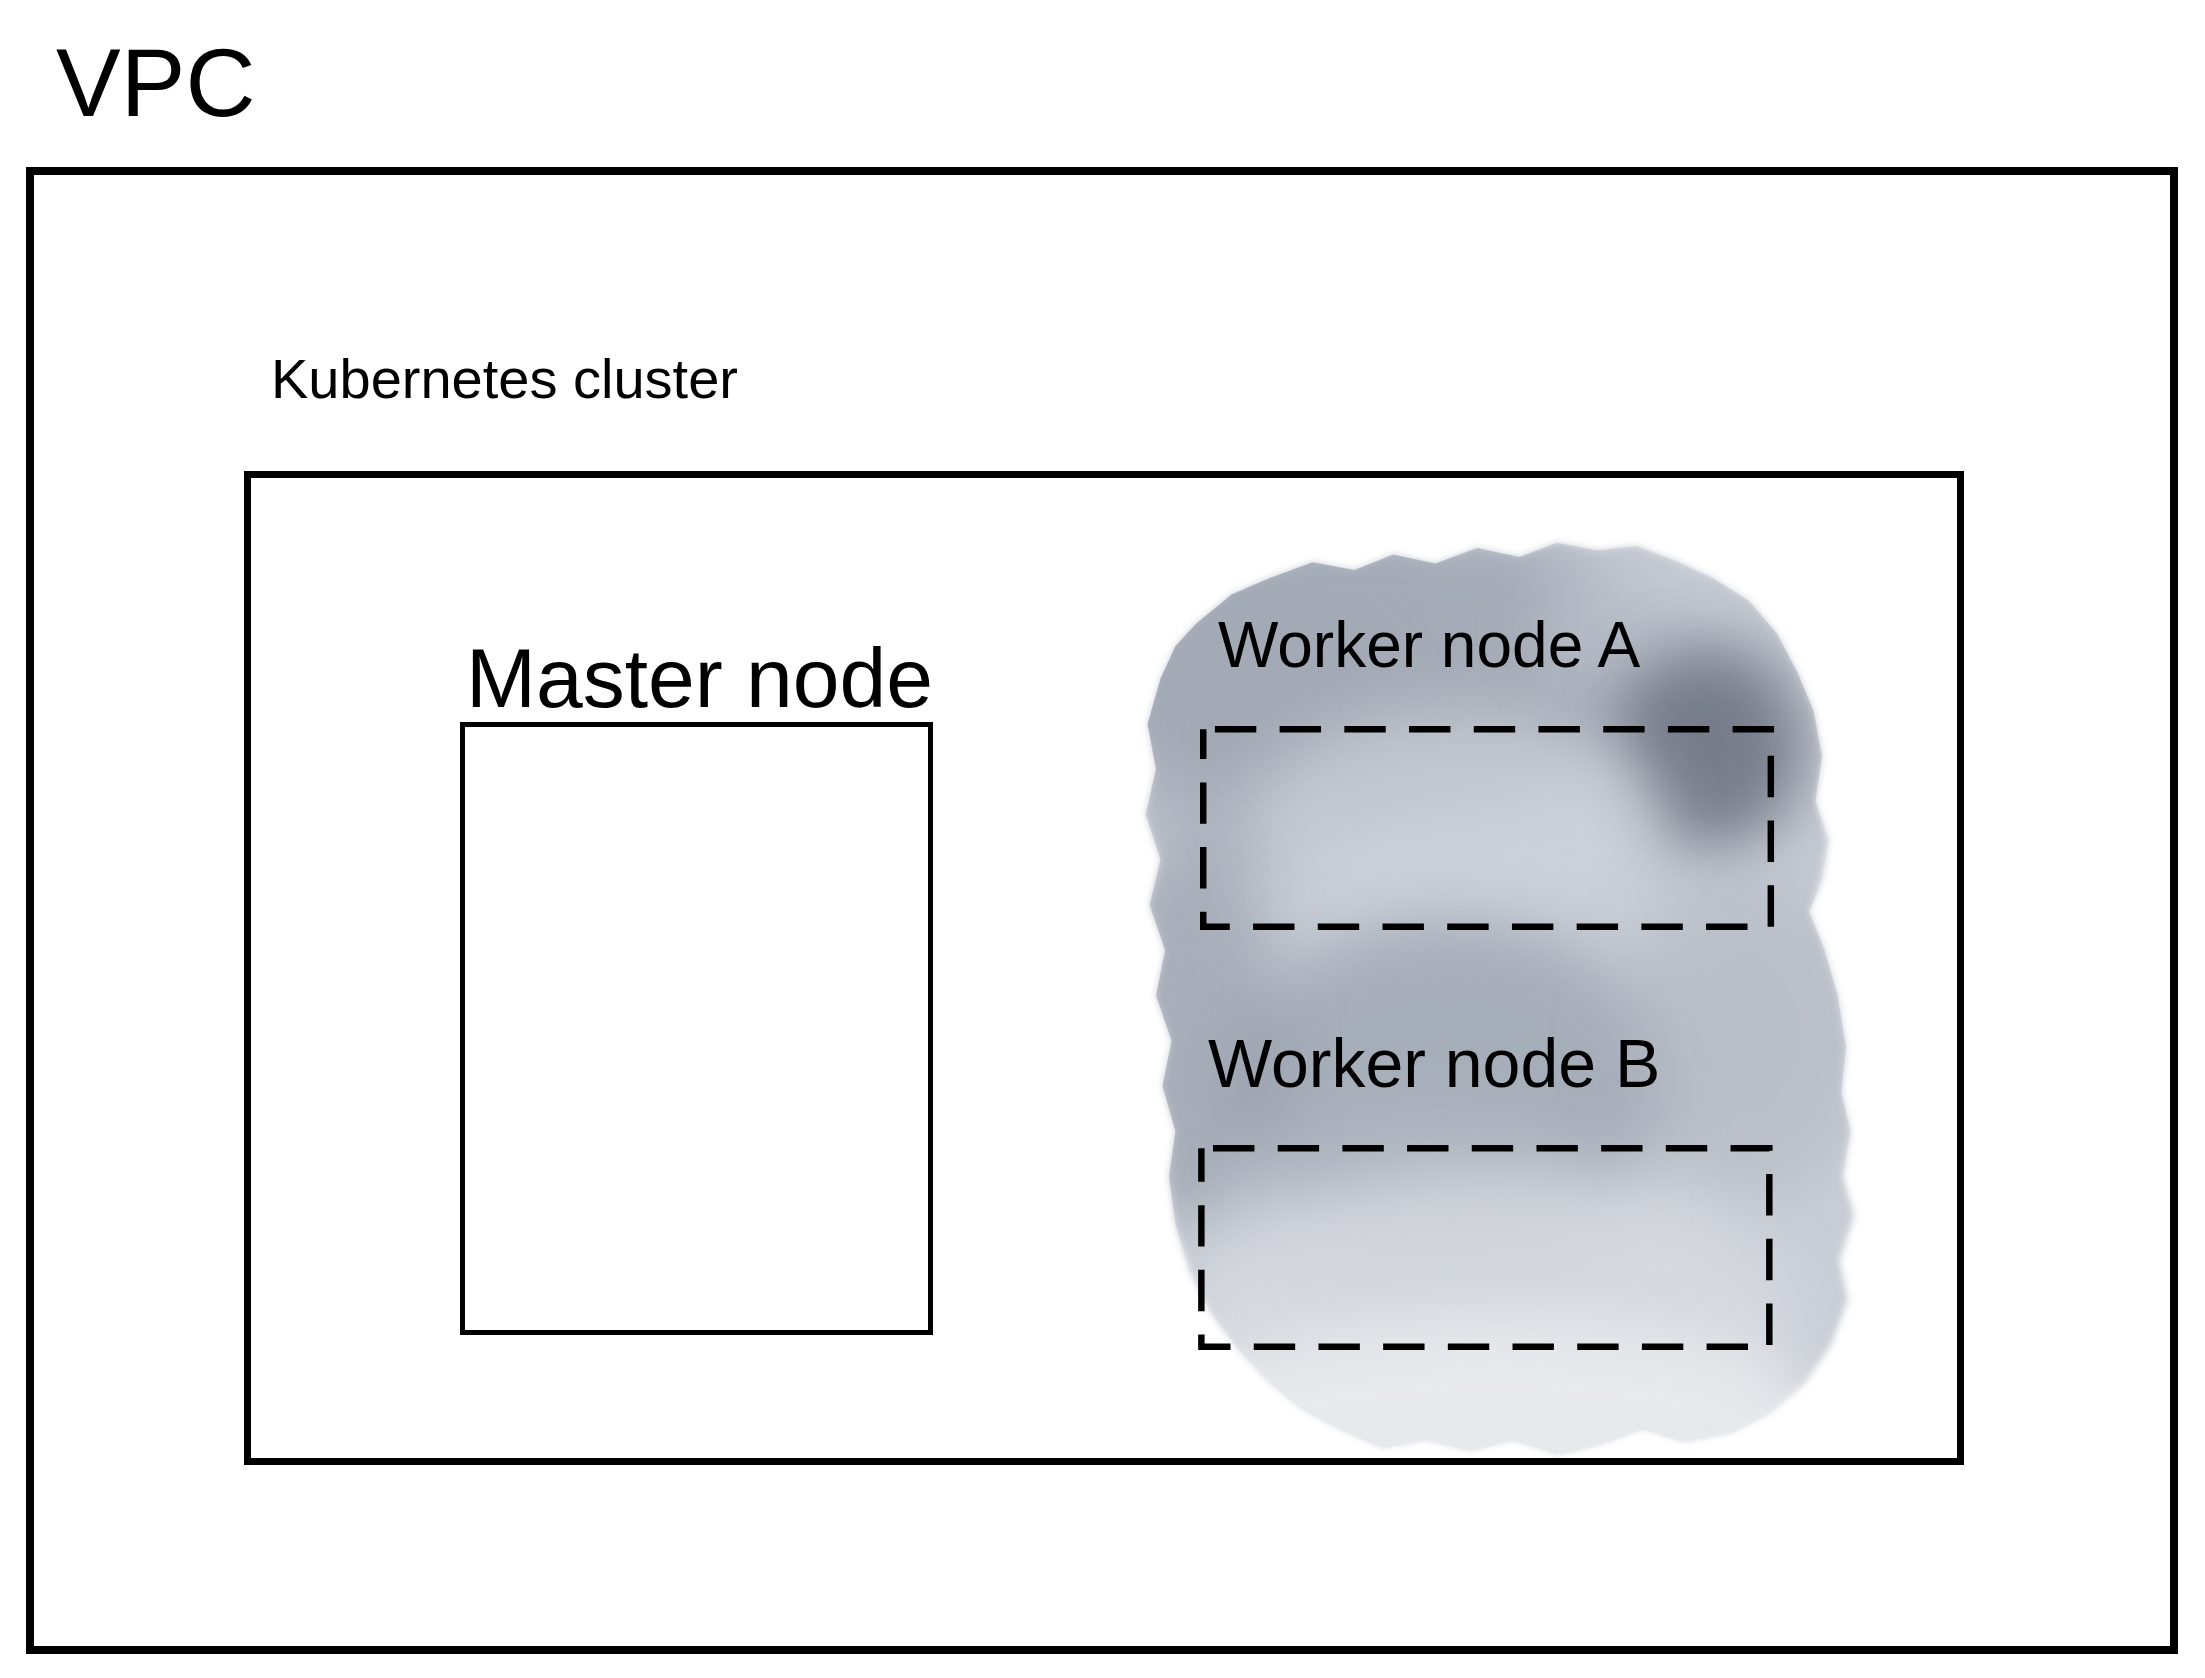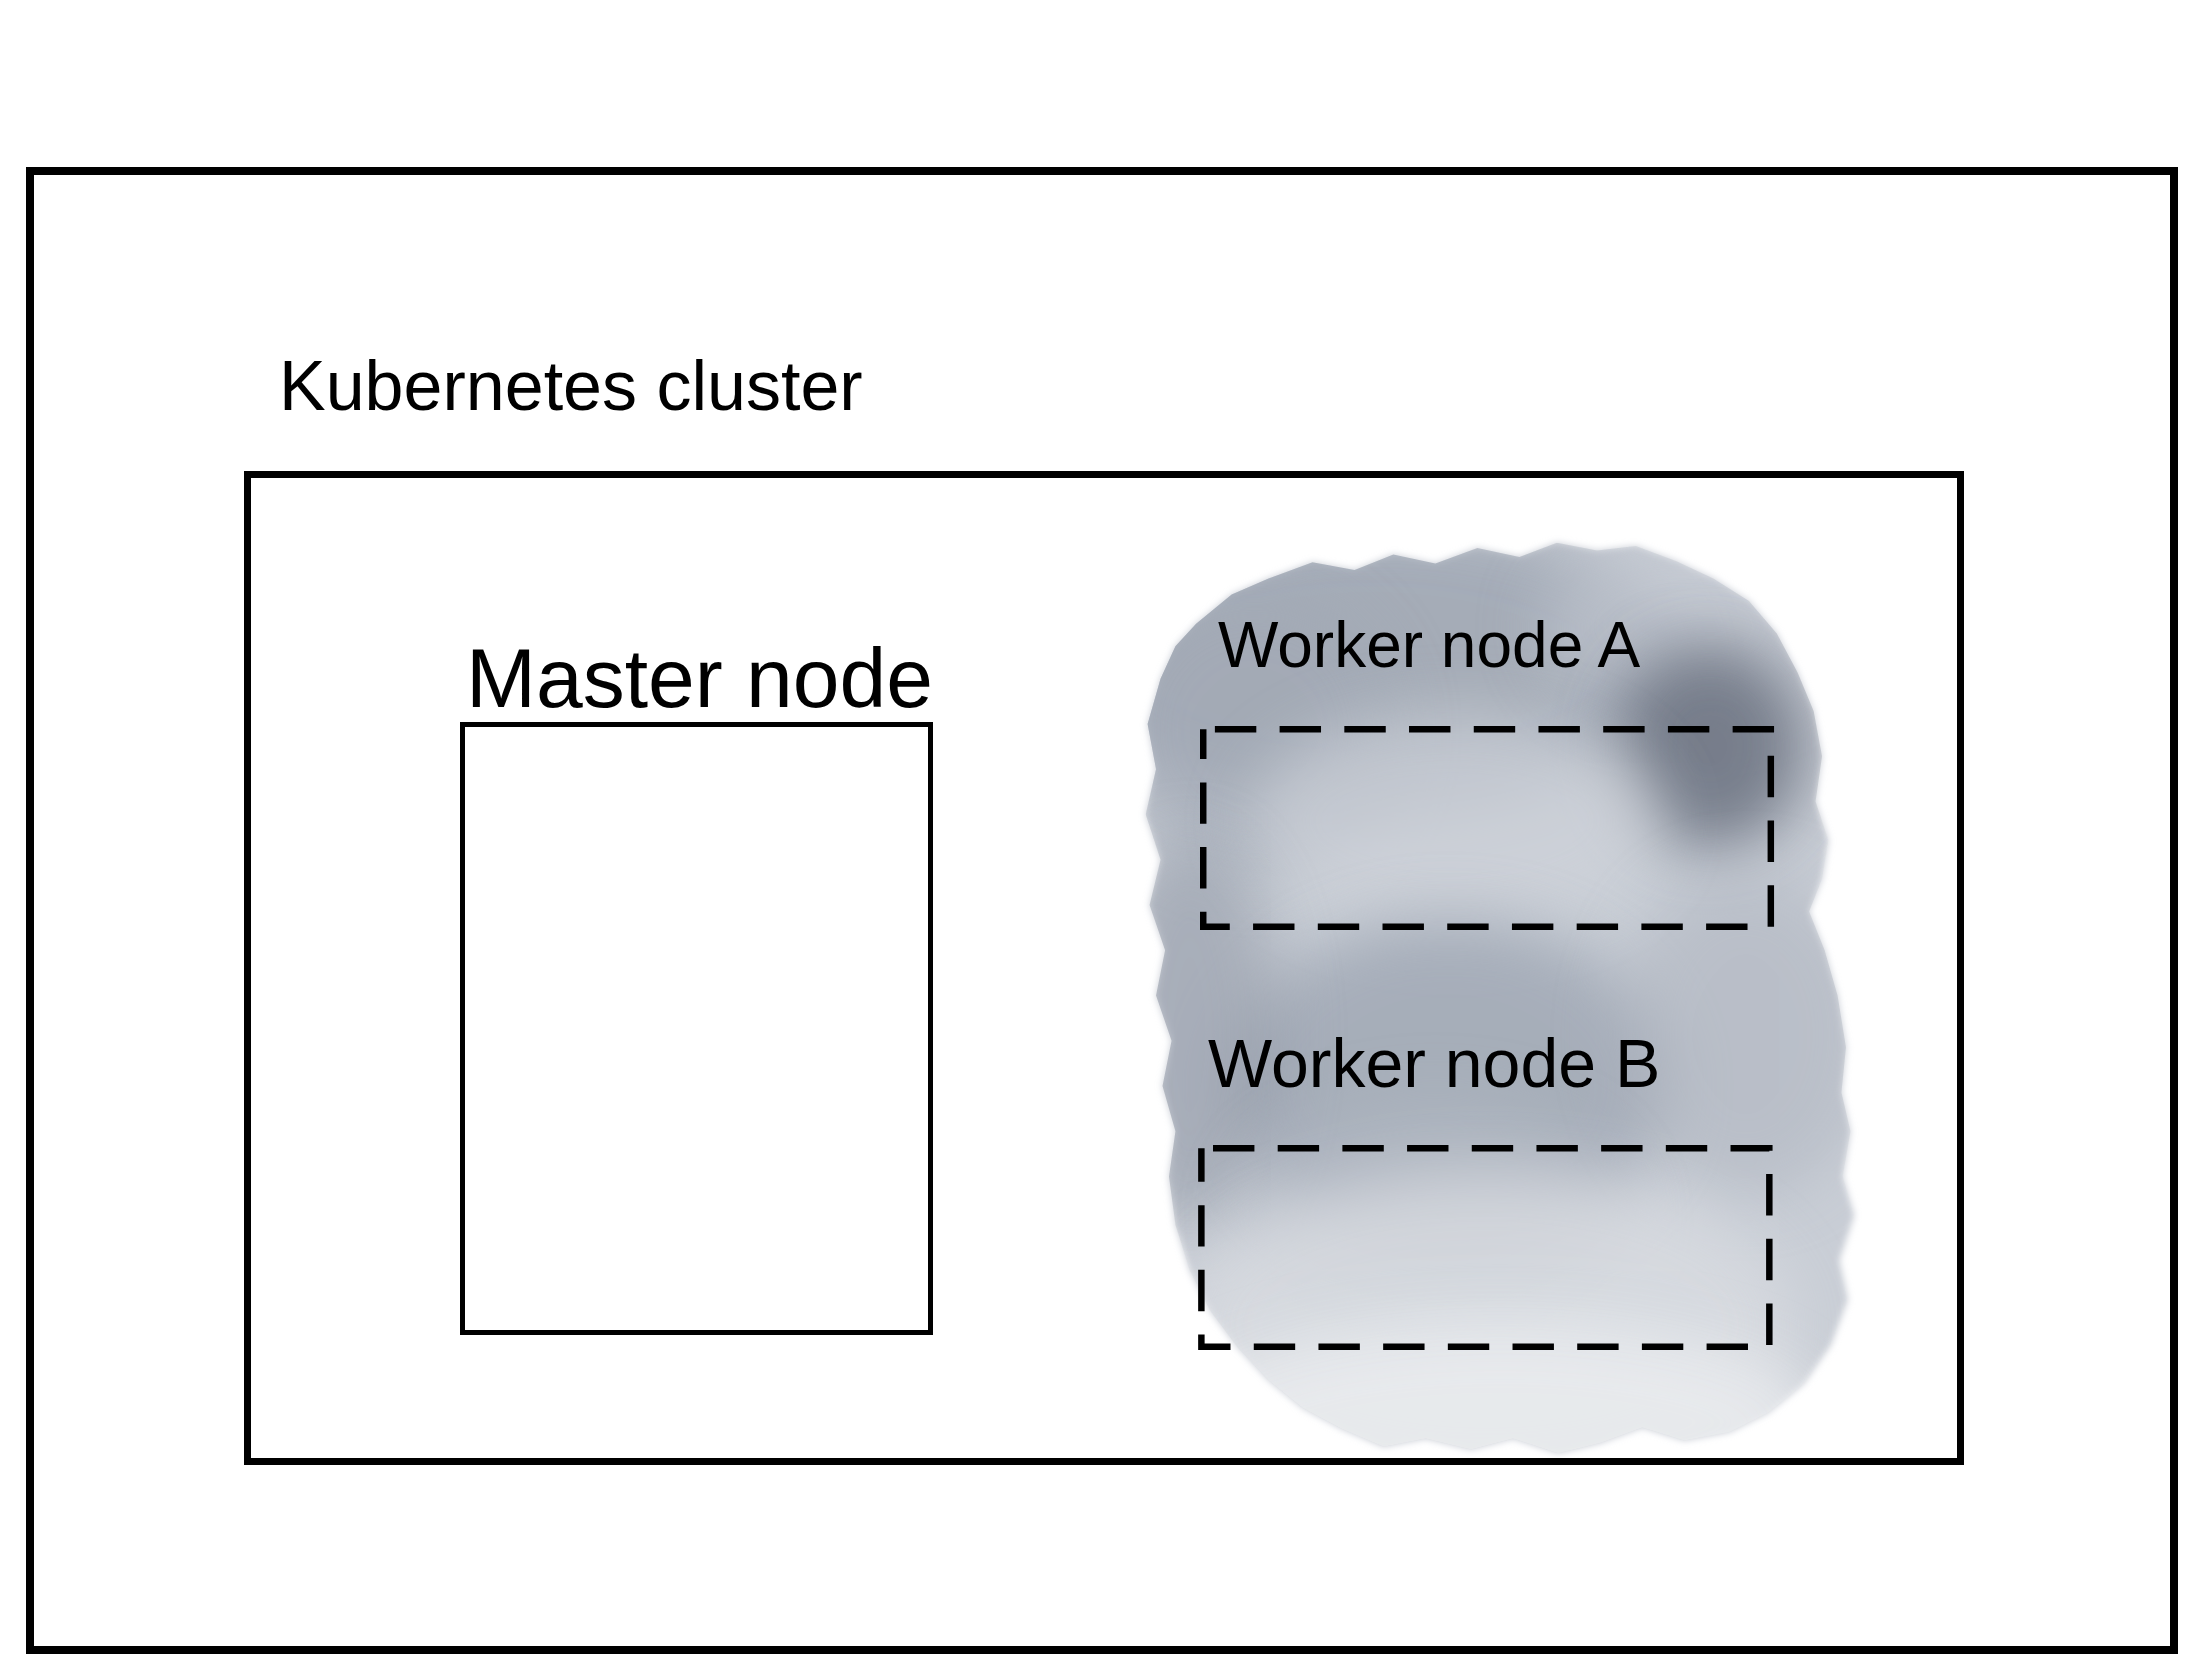--- a/index.html
+++ b/index.html
@@ -11,21 +11,21 @@
     overflow:hidden;
   }
   .lbl{
     position:absolute;
     line-height:1;
     color:#000;
     white-space:nowrap;
     letter-spacing:0;
   }
   #vpc-label{left:56px;top:34px;font-size:97px;}
-  #k8s-label{left:271px;top:351px;font-size:70px;margin-left:8px;}
+  #k8s-label{left:271px;top:351px;font-size:56px;}
   #master-label{left:466px;top:614px;font-size:84px;margin-top:22px;}
   #workerA-label{left:1218px;top:613px;font-size:64px;z-index:3;}
   #workerB-label{left:1208px;top:1029px;font-size:68px;z-index:3;}
 
   .box{position:absolute;box-sizing:border-box;background:transparent;}
   #vpc-box{left:26px;top:167px;width:2152px;height:1487px;border:8.4px solid #000;z-index:2;}
   #cluster-box{left:244px;top:471px;width:1720px;height:994px;border:7.1px solid #000;z-index:2;}
   #master-box{left:460px;top:722px;width:473px;height:613px;border:5.8px solid #000;z-index:2;}
 
   .dashed-svg{position:absolute;z-index:3;}
@@ -62,20 +62,21 @@
       <ellipse cx="550" cy="470" rx="320" ry="170" fill="#ced2d9" opacity="0.7" filter="url(#wash)"></ellipse>
       <ellipse cx="540" cy="880" rx="340" ry="260" fill="#9099a7" opacity="0.6" filter="url(#wash)"></ellipse>
       <ellipse cx="140" cy="800" rx="140" ry="300" fill="#8d94a2" opacity="0.55" filter="url(#wash)"></ellipse>
       <ellipse cx="1000" cy="800" rx="200" ry="250" fill="#aab0bb" opacity="0.5" filter="url(#wash)"></ellipse>
       <ellipse cx="520" cy="1080" rx="300" ry="180" fill="#b4bac4" opacity="0.5" filter="url(#wash)"></ellipse>
       <ellipse cx="600" cy="1250" rx="480" ry="240" fill="#d9dce1" opacity="0.8" filter="url(#wash)"></ellipse>
       <ellipse cx="620" cy="1400" rx="500" ry="160" fill="#e9ebee" opacity="0.9" filter="url(#wash)"></ellipse>
     </g>
   </svg>
 
+  <div class="lbl" id="vpc-label">VPC</div>
   <div class="box" id="vpc-box"></div>
 
   <div class="lbl" id="k8s-label">Kubernetes cluster</div>
   <div class="box" id="cluster-box"></div>
 
   <div class="lbl" id="master-label">Master node</div>
   <div class="box" id="master-box"></div>
 
   <div class="lbl" id="workerA-label">Worker node A</div>
   <svg class="dashed-svg" id="workerA-box" width="576" height="206" viewBox="0 0 890 318">

